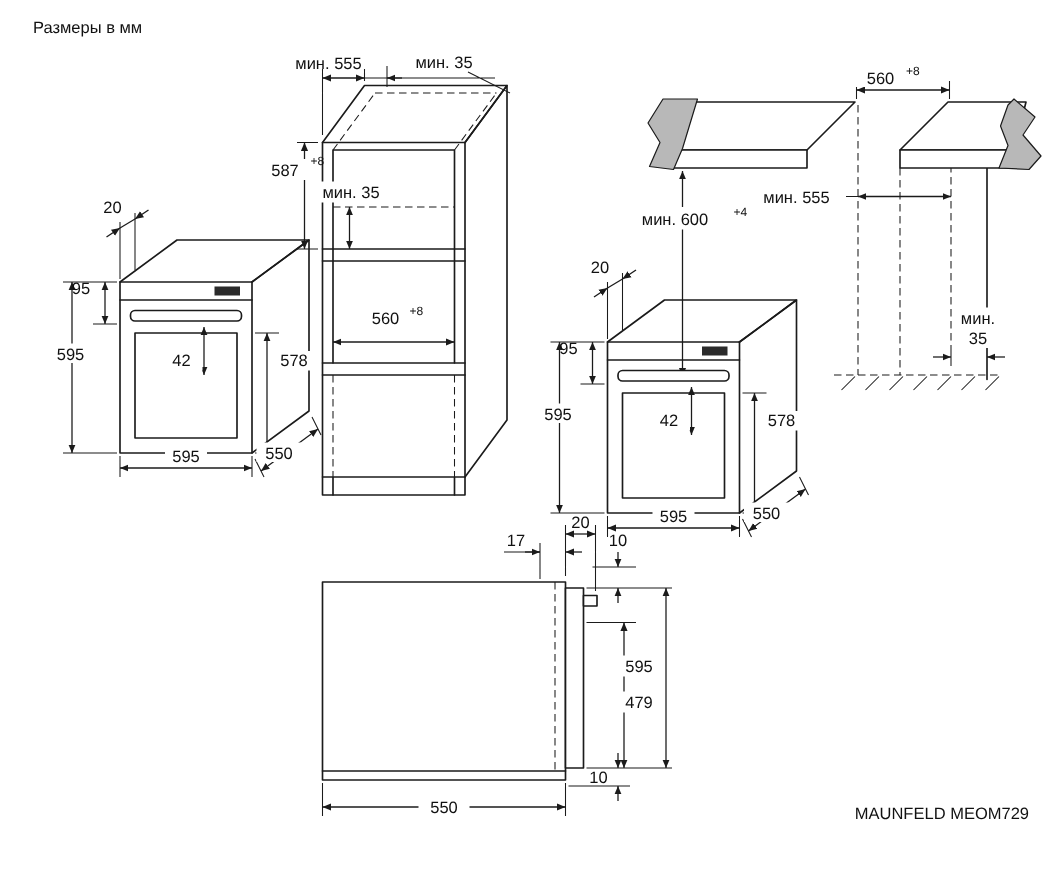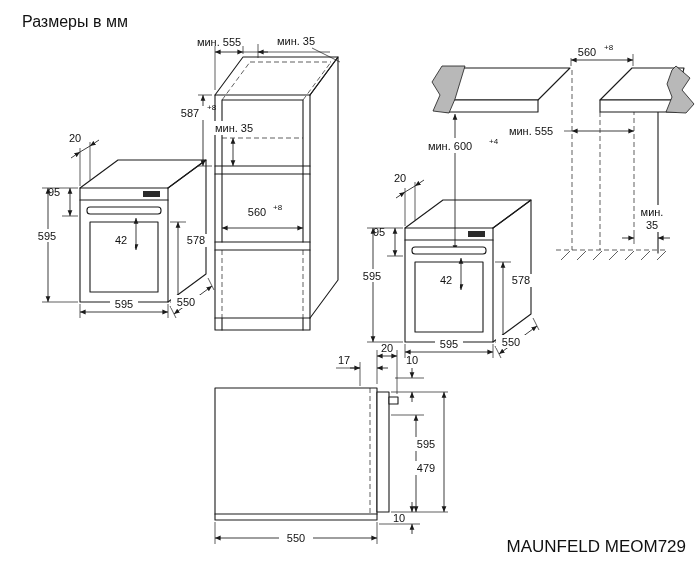--- a/index.html
+++ b/index.html
@@ -1,19 +1,19 @@
 <!DOCTYPE html>
 <html><head>
 <meta charset="utf-8">
 <style>
   html,body{margin:0;padding:0}
   body{width:700px;height:580px;background:#ffffff;position:relative;
        font-family:"Liberation Sans",sans-serif;color:#111;overflow:hidden}
-  .title{position:absolute;left:22px;top:13px;font-size:16px}
-  .model{position:absolute;right:14px;top:537px;font-size:17px}
+  .title{position:absolute;left:22px;top:13px;font-size:11px}
+  .model{position:absolute;right:14px;top:537px;font-size:11px}
   svg{position:absolute;left:0;top:0}
   .ln{fill:none;stroke:#1b1b1b;stroke-width:1.1;stroke-linejoin:round;stroke-linecap:round}
   .face{fill:#ffffff;stroke:#1b1b1b;stroke-width:1.1;stroke-linejoin:round}
   .gray{fill:#b8b8b8;stroke:#1b1b1b;stroke-width:0.8;stroke-linejoin:round}
   .thin{fill:none;stroke:#1b1b1b;stroke-width:0.7}
   .dash{stroke-dasharray:5 3}
   .dim{fill:none;stroke:#1b1b1b;stroke-width:0.85}
   .t{font-size:11px;fill:#111;text-anchor:middle}
   .ts{font-size:8px;text-anchor:start}
   .wb{fill:#ffffff}

